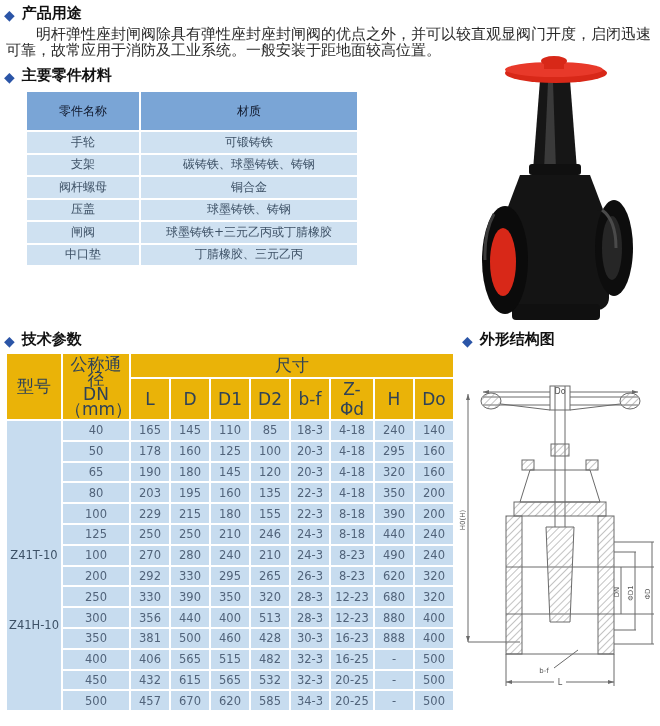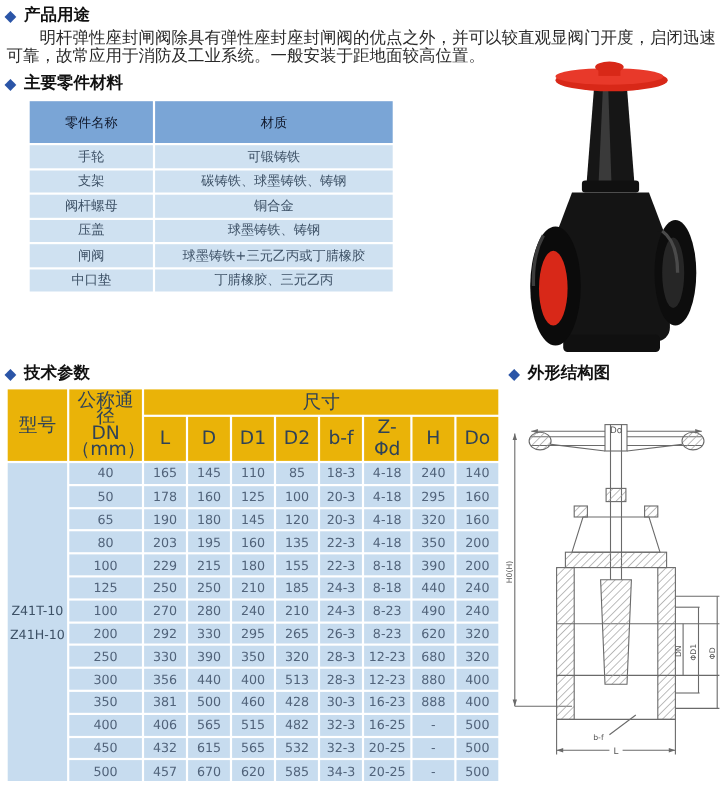--- a/index.html
+++ b/index.html
@@ -39,21 +39,21 @@
 
   
   #tech-table{position:absolute;left:5px;top:352px;width:450px;table-layout:fixed;}
   #tech-table th{
     background:#eab308;color:#2f4257;font-weight:normal;font-size:17px;height:20px;
   }
   #tech-table td{
     background:#c7dcef;color:#51637a;font-size:11.5px;height:18.8px;
   }
   #tech-table .model-cell{color:#3d5166;font-size:11.5px;}
-  #tech-table .model-cell div{line-height:22px;}
+  #tech-table .model-cell div{line-height:22px;margin-top:48px;}
   #tech-table col.cm{width:54px;}
   #tech-table col.cdn{width:66px;}
   #tech-table col.cd{width:38px;}
   #tech-table col.czd{width:42px;}
   .two-line{line-height:15px;display:block;}
 
   #valve-photo{position:absolute;left:452px;top:52px;width:208px;height:276px;}
   #outline-drawing{position:absolute;left:458px;top:352px;width:202px;height:360px;}
   svg text{font-family:"DejaVu Sans","Liberation Sans",sans-serif;}
 </style>
@@ -229,21 +229,21 @@
         <td>22-3</td>
         <td>8-18</td>
         <td>390</td>
         <td>200</td>
       </tr>
       <tr>
         <td>125</td>
         <td>250</td>
         <td>250</td>
         <td>210</td>
-        <td>185</td>
+        <td>246</td>
         <td>24-3</td>
         <td>8-18</td>
         <td>440</td>
         <td>240</td>
       </tr>
       <tr>
         <td>100</td>
         <td>270</td>
         <td>280</td>
         <td>240</td>

